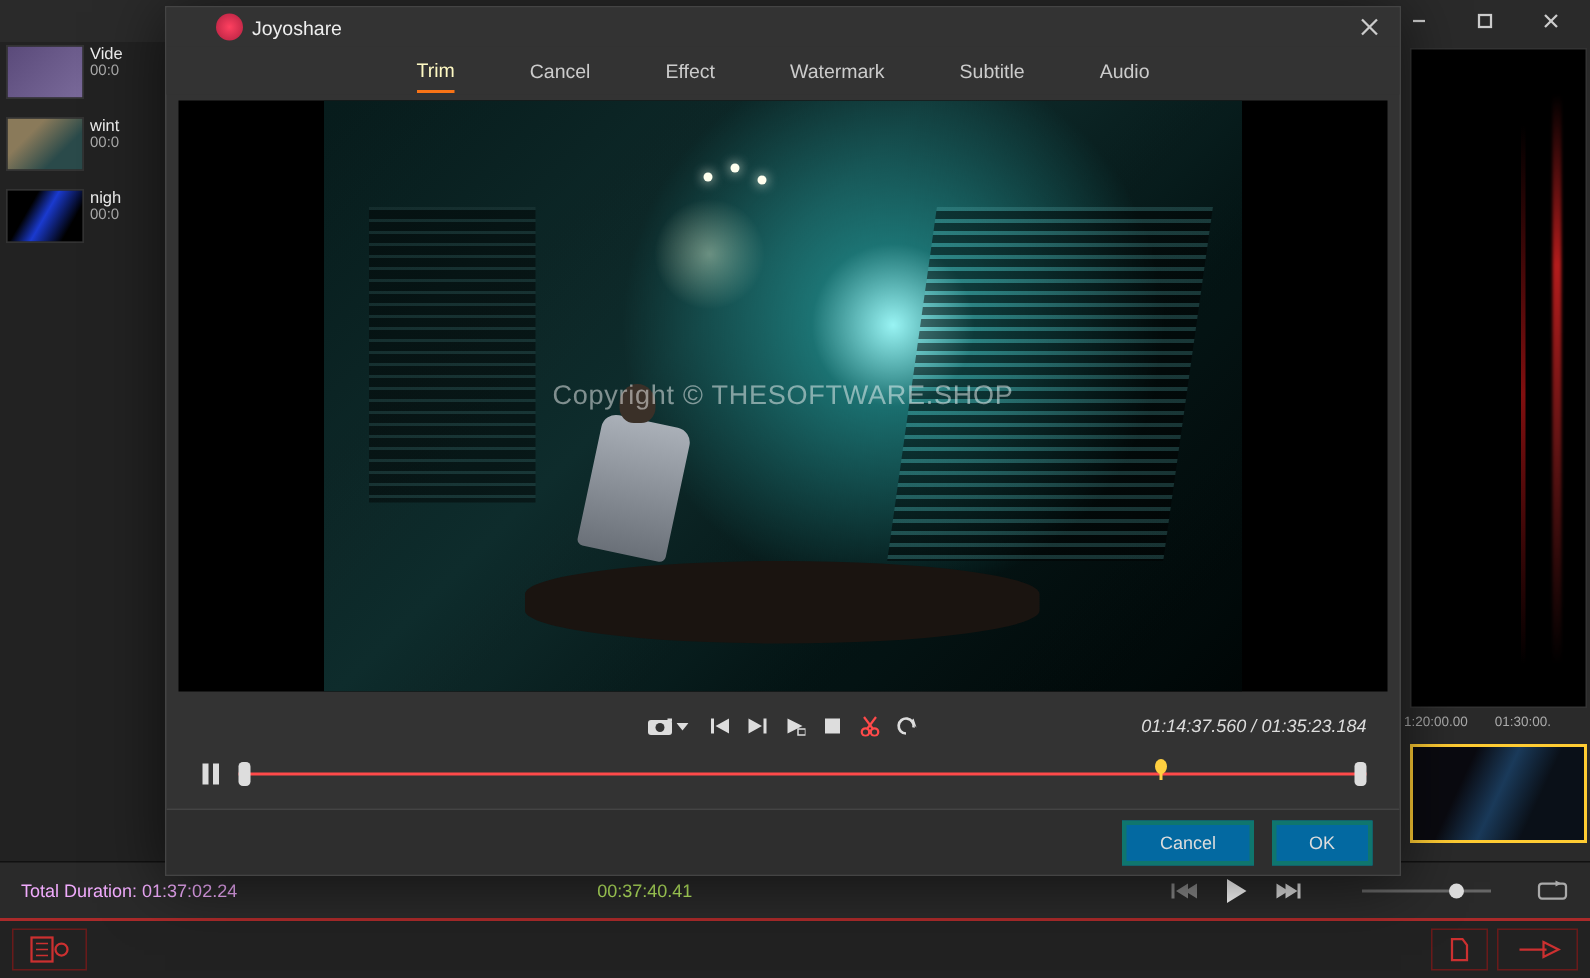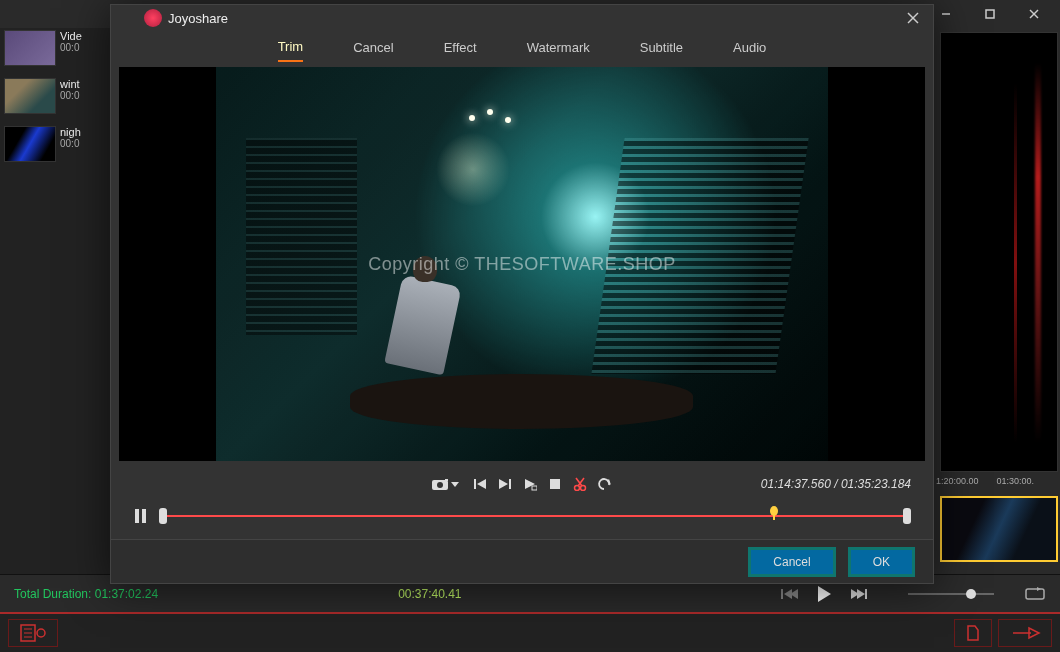--- a/index.html
+++ b/index.html
@@ -203,21 +203,21 @@
       bottom:40px;
       left:0;
       right:0;
       height:38px;
       display:flex;
       align-items:center;
       padding: 0 14px;
       border-top:1px solid #111;
       background:#2a2a2a;
     }
-    .status-left { color:#22c55e; font-size:12px;text-align:center; }
+    .status-left { color:#f0abfc; font-size:12px;text-align:center; }
     .status-time { margin-left: 240px; color:#bef264; }
     .play-ctrls { margin-left:auto; margin-right:40px; display:flex; gap:18px; align-items:center; }
     .pc { color:#aaa; }
     .pc.main { color:#fff; }
     .zoom-slider { width:86px; height:2px; background:#666; position:relative; margin-right:30px;}
     .zoom-knob { width:10px; height:10px; background:#ddd; border-radius:50%; position:absolute; top:-4px; left:58px; }
     .loop { color:#aaa; }
     
     
     .action-bar {

